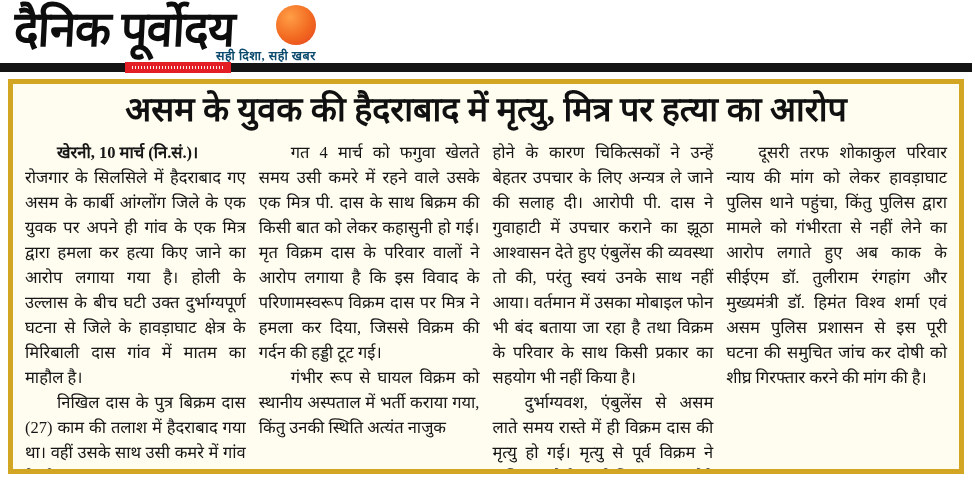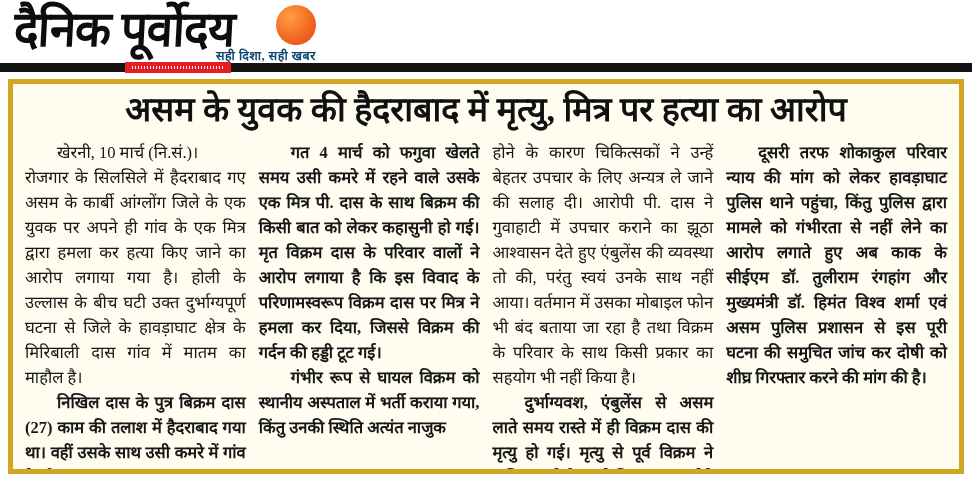--- a/index.html
+++ b/index.html
@@ -43,22 +43,22 @@
   .headline{
     text-align:center;font-weight:bold;color:#101010;
     font-size:34px;line-height:44px;margin:0 0 8px 0;white-space:nowrap;
   }
   .cols{display:flex;gap:13px;}
   .col{
     flex:1 1 0;min-width:0;text-align:justify;color:#161616;
     font-size:16.5px;line-height:25px;
   }
   .para{margin:0;}
-  .para.dateline{font-weight:normal;text-indent:32px;}
-  .para.indent{text-indent:32px;font-weight:bold;}
+  .para.dateline{font-weight:bold;text-indent:32px;}
+  .para.indent{text-indent:32px;}
   .para.cont{text-indent:0;}
 </style>
 </head>
 <body>
 
 <header class="masthead">
   <span class="logo-circle"></span>
   <div class="logo-wrap">
     <span class="logo">दैनिक पूर्वोदय</span>
   </div>

